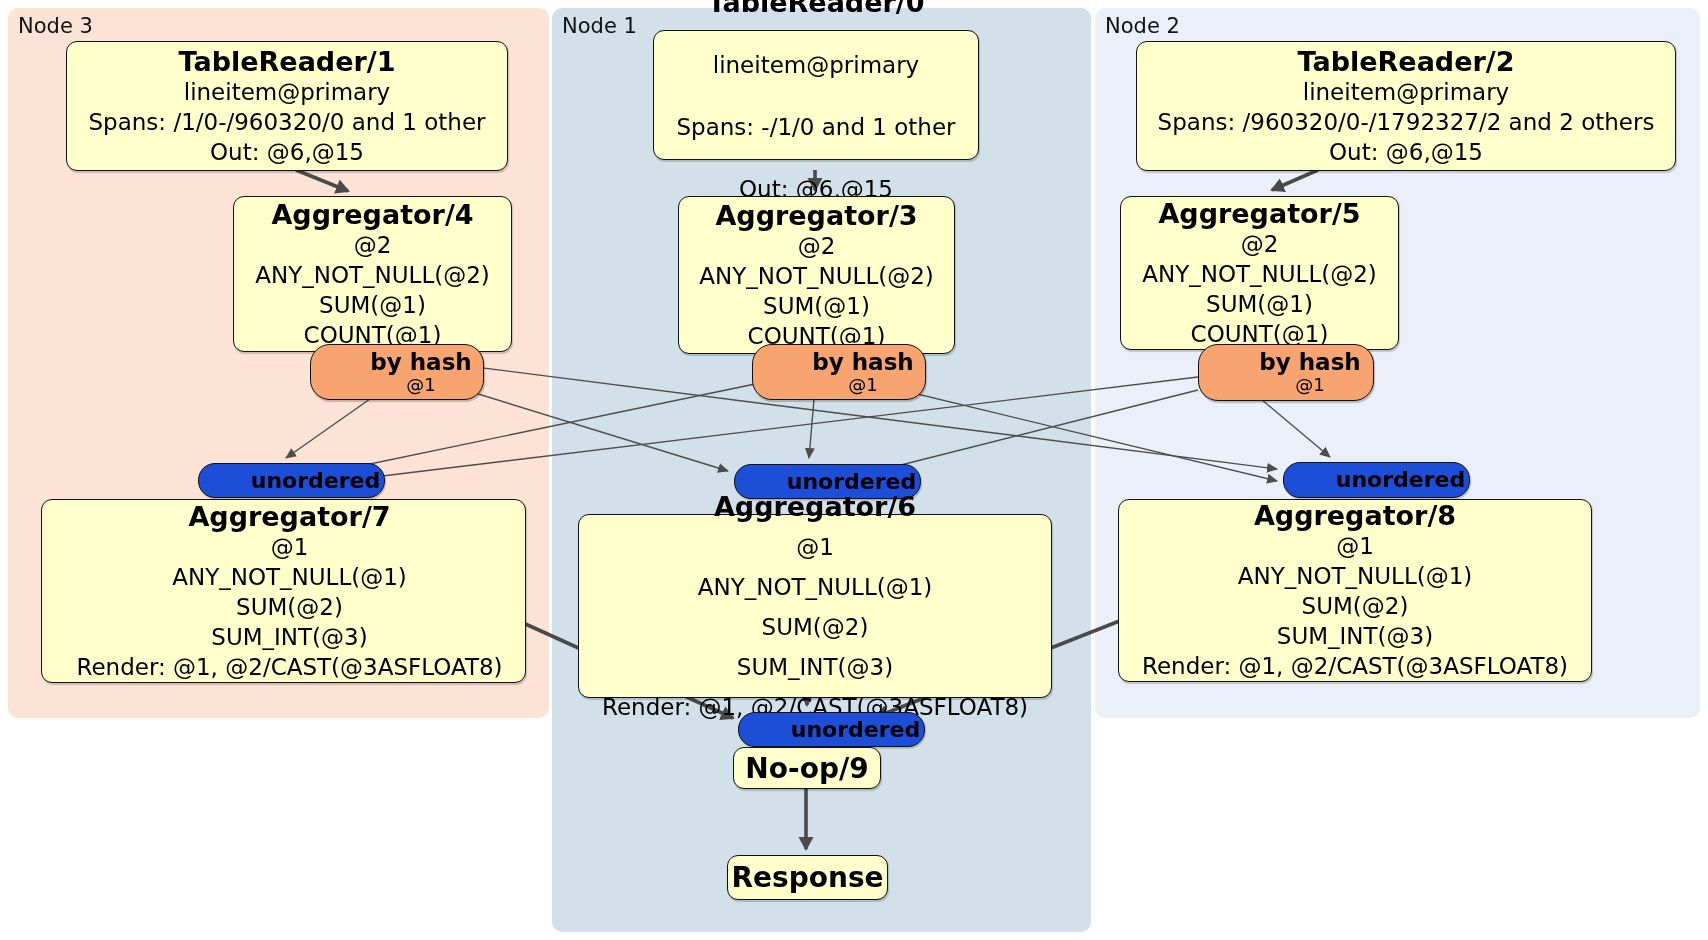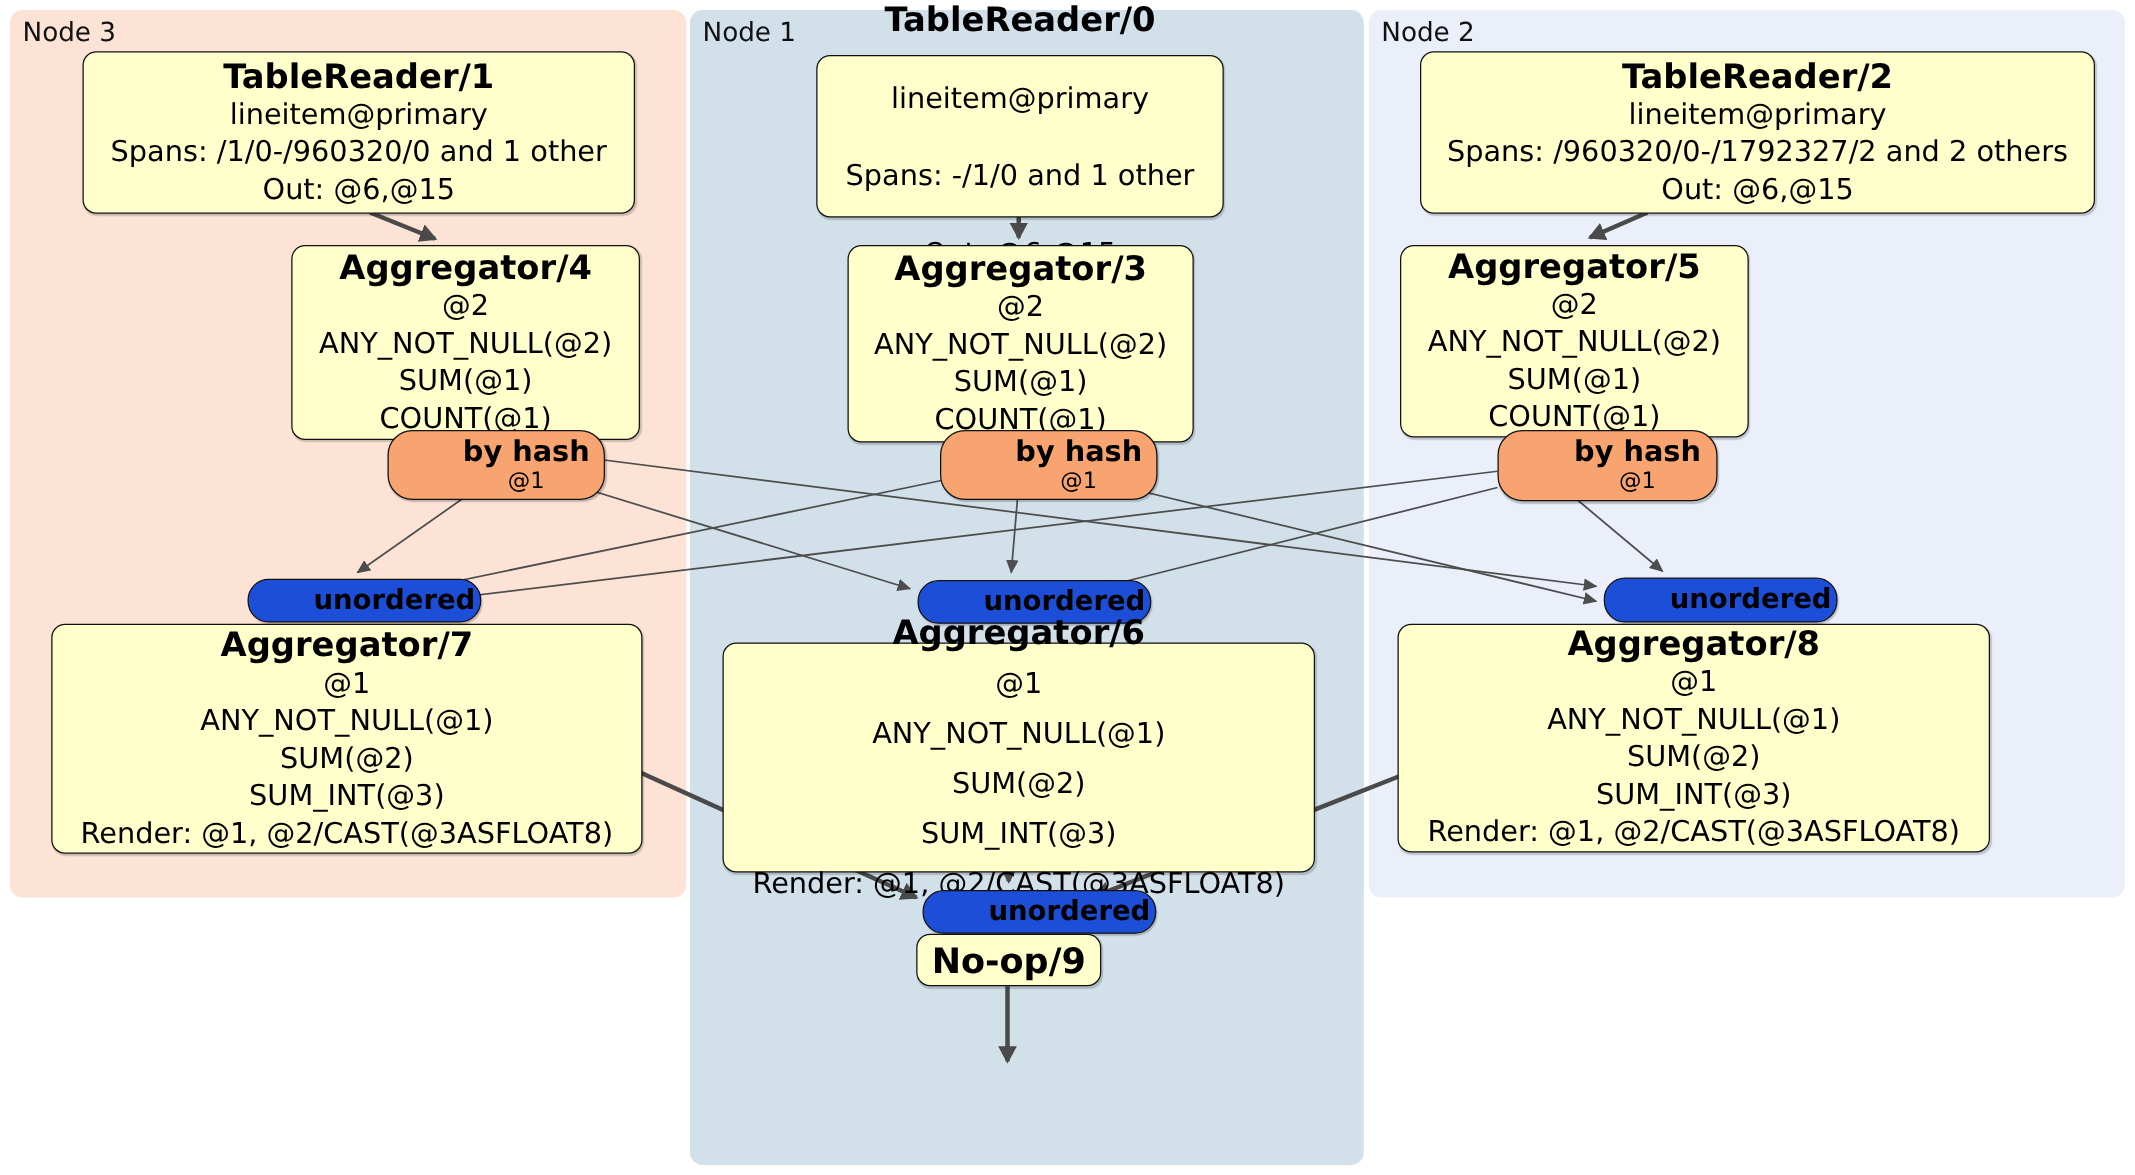--- a/index.html
+++ b/index.html
@@ -92,30 +92,30 @@
     <div class="box-line">SUM(@1)</div>
     <div class="box-line">COUNT(@1)</div>
   </div>
   <div class="pill router" style="left:310px;top:344px;width:124px;height:54px;">
     <div class="router-label">by hash</div>
     <div class="router-key">@1</div>
   </div>
   <div class="pill sync" style="left:198px;top:463px;width:137px;height:33px;">
     <div class="sync-label">unordered</div>
   </div>
-  <div class="box" style="left:41px;top:499px;width:471px;height:182px;">
+  <div class="box" style="left:41px;top:499px;width:471px;height:182px;padding-left:12px;">
     <div class="box-title">Aggregator/7</div>
     <div class="box-line">@1</div>
     <div class="box-line">ANY_NOT_NULL(@1)</div>
     <div class="box-line">SUM(@2)</div>
     <div class="box-line">SUM_INT(@3)</div>
     <div class="box-line">Render: @1, @2/CAST(@3ASFLOAT8)</div>
   </div>
 
-  <div class="box" style="left:653px;top:44px;width:324px;height:128px;gap:32px;">
+  <div class="box" style="left:653px;top:30px;width:324px;height:128px;gap:32px;">
     <div class="box-title">TableReader/0</div>
     <div class="box-line">lineitem@primary</div>
     <div class="box-line">Spans: -/1/0 and 1 other</div>
     <div class="box-line">Out: @6,@15</div>
   </div>
   <div class="box" style="left:678px;top:196px;width:275px;height:156px;">
     <div class="box-title">Aggregator/3</div>
     <div class="box-line">@2</div>
     <div class="box-line">ANY_NOT_NULL(@2)</div>
     <div class="box-line">SUM(@1)</div>
@@ -134,20 +134,23 @@
     <div class="box-line">ANY_NOT_NULL(@1)</div>
     <div class="box-line">SUM(@2)</div>
     <div class="box-line">SUM_INT(@3)</div>
     <div class="box-line">Render: @1, @2/CAST(@3ASFLOAT8)</div>
   </div>
   <div class="pill sync" style="left:738px;top:712px;width:137px;height:33px;">
     <div class="sync-label">unordered</div>
   </div>
   <div class="box title-only" style="left:733px;top:747px;width:146px;height:40px;">
     <div class="box-title">No-op/9</div>
+  </div>
+  <div class="box title-only" style="left:727px;top:855px;width:159px;height:43px;">
+    <div class="box-title">Response</div>
   </div>
 
   <div class="box" style="left:1120px;top:41px;width:538px;height:128px;margin-left:16px;">
     <div class="box-title">TableReader/2</div>
     <div class="box-line">lineitem@primary</div>
     <div class="box-line">Spans: /960320/0-/1792327/2 and 2 others</div>
     <div class="box-line">Out: @6,@15</div>
   </div>
   <div class="box" style="left:1120px;top:196px;width:277px;height:152px;">
     <div class="box-title">Aggregator/5</div>

